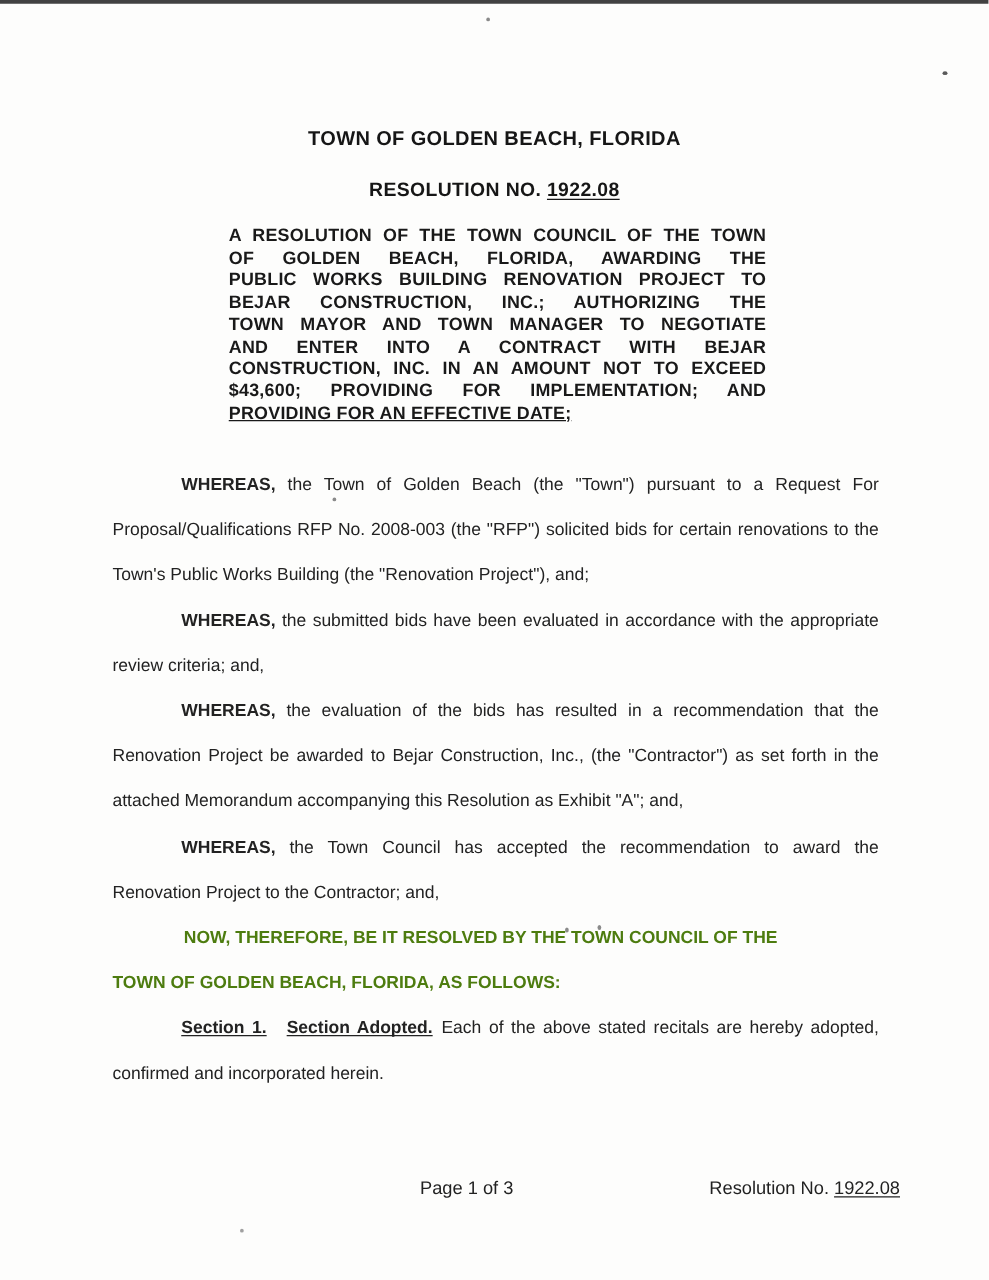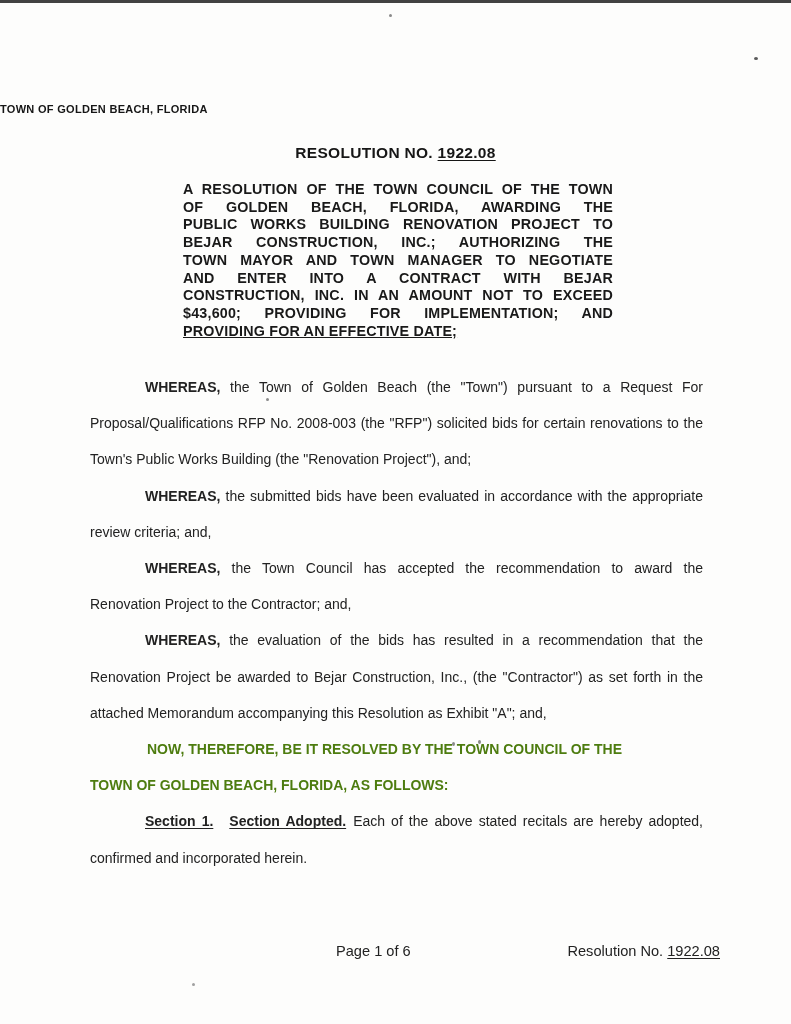--- a/index.html
+++ b/index.html
@@ -26,22 +26,22 @@
   .speck {
     position: absolute;
     background: #8a8a8a;
     border-radius: 50%;
   }
   .doc-title {
     position: absolute;
     top: 103px;
     left: 0; right: 0;
     margin: 0;
-    text-align: left;
-    font-size: 11px;
+    text-align: center;
+    font-size: 16px;
     font-weight: bold;
     letter-spacing: 0.3px;
     color: #161616;
   }
   .doc-subtitle {
     position: absolute;
     top: 144px;
     left: 0; right: 0;
     margin: 0;
     text-align: center;
@@ -154,29 +154,29 @@
     <span class="summary-last">PROVIDING FOR AN EFFECTIVE DATE;</span>
   </div>
 
   <div class="body-text">
 
     <p><span class="lead">WHEREAS,</span><span> the Town of Golden Beach (the "Town") pursuant to a Request For Proposal/Qualifications RFP No. 2008-003 (the "RFP") solicited bids for certain renovations to the Town's Public Works Building (the "Renovation Project"), and;</span></p>
 
 
     <p><span class="lead">WHEREAS,</span><span> the submitted bids have been evaluated in accordance with the appropriate review criteria; and,</span></p>
 
+    <p><span class="lead">WHEREAS,</span><span> the evaluation of the bids has resulted in a recommendation that the Renovation Project be awarded to Bejar Construction, Inc., (the "Contractor") as set forth in the attached Memorandum accompanying this Resolution as Exhibit "A"; and,</span></p>
+
     <p><span class="lead">WHEREAS,</span><span> the Town Council has accepted the recommendation to award the Renovation Project to the Contractor; and,</span></p>
-
-    <p><span class="lead">WHEREAS,</span><span> the evaluation of the bids has resulted in a recommendation that the Renovation Project be awarded to Bejar Construction, Inc., (the "Contractor") as set forth in the attached Memorandum accompanying this Resolution as Exhibit "A"; and,</span></p>
 
     <p class="resolved">NOW, THEREFORE, BE IT RESOLVED BY THE TOWN COUNCIL OF THE
 TOWN OF GOLDEN BEACH, FLORIDA, AS FOLLOWS:</p>
 
     <p><span class="section-num">Section 1.</span><span class="section-heading">Section Adopted.</span><span>Each of the above stated recitals are hereby adopted, confirmed and incorporated herein.</span></p>
 
   </div>
 
   <div class="footer">
-    <span class="footer-page">Page 1 of 6</span>
+    <span class="footer-page">Page 1 of 3</span>
     <span class="footer-resolution"><span>Resolution No. </span><span class="underlined">1922.08</span></span>
   </div>
 
 </div>
 
 </body></html>

